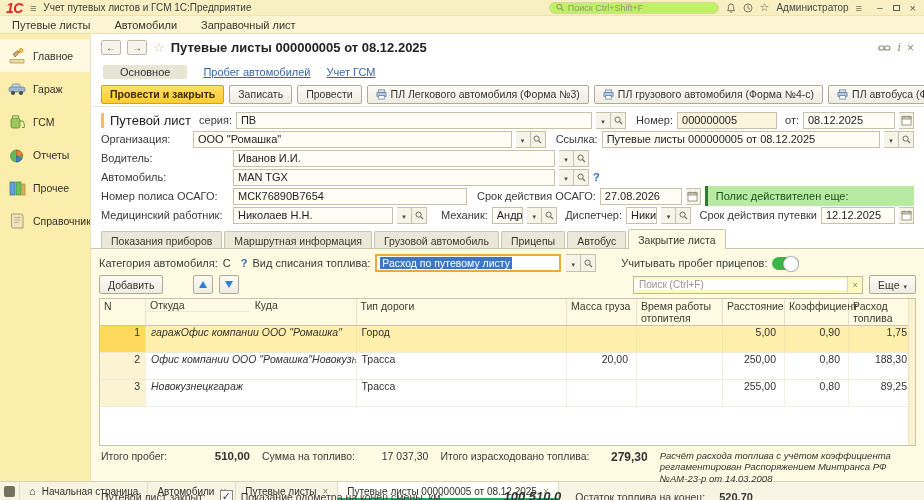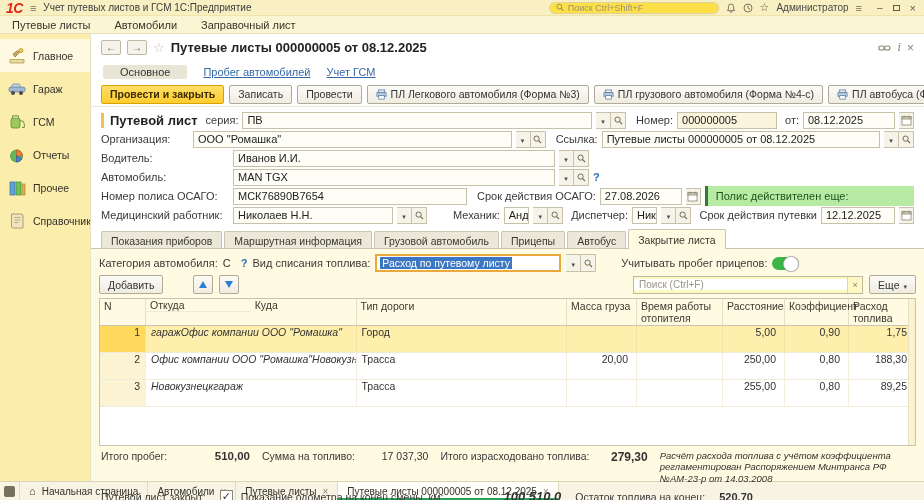--- a/index.html
+++ b/index.html
@@ -6,21 +6,21 @@
   html,body{background:#d8d8d8}
   body{font-family:"Liberation Sans","DejaVu Sans",sans-serif;-webkit-font-smoothing:antialiased}
   .screen{width:924px;height:500px;background:#fff;position:relative;overflow:hidden;display:flex;flex-direction:column;font-size:11px;color:#333}
 
   
   .topbar{height:16px;flex:none;background:#F8EFC2;border-bottom:1px solid #EFE3AC;display:flex;align-items:center;gap:7px;padding:0 6px;font-size:10px;color:#4a4a4a}
   .logo{color:#E0281E;font-weight:bold;font-style:italic;font-size:14px;letter-spacing:-.5px}
   .ic-hamb::before{content:"≡";font-size:11px;color:#6f6a55}
   .topbar-title{white-space:nowrap;color:#3c3c3c}
   .top-spacer{flex:1}
-  .search-pill{width:170px;height:12px;background:#fde047;border:1px solid #DFD39E;border-radius:7px;display:flex;align-items:center;gap:4px;padding:0 6px}
+  .search-pill{width:170px;height:12px;background:#bef264;border:1px solid #DFD39E;border-radius:7px;display:flex;align-items:center;gap:4px;padding:0 6px}
   .search-pill input{border:0;outline:0;background:transparent;font-size:9px;color:#7c765c;width:100%;font-family:inherit}
   .search-pill input::placeholder{color:#9a9374}
   .ic-star::before{content:"☆";font-size:11px;color:#6f6a55;line-height:1}
   .top-user{color:#4a4a4a;white-space:nowrap}
   .winbtns{display:flex;align-items:center;gap:10px;margin-left:8px;margin-right:2px}
   .ic-min::before{content:"–";color:#5a5a5a;font-size:10px}
   .ic-max{width:7px;height:6px;border:1px solid #5a5a5a}
   .ic-close::before{content:"×";color:#5a5a5a;font-size:11px}
 
   
@@ -56,21 +56,21 @@
   .toolbar{height:25px;flex:none;display:flex;align-items:center;gap:5px;padding:0 10px;border-bottom:1px solid #EDE8D3}
   .btn{height:19px;display:inline-flex;align-items:center;gap:4px;padding:0 8px;background:linear-gradient(#FCFBF7,#EFECE0);border:1px solid #AEAA97;border-radius:2px;font-size:10.5px;color:#333;white-space:nowrap;cursor:default}
   .btn.primary{background:linear-gradient(#FFDF66,#FFCD2F);border-color:#D8A200;font-weight:bold;color:#3d2c00}
   .caret::before{content:"▾";font-size:7px;color:#4a4a4a;line-height:1}
   .tb-spacer{flex:1}
 
   
   .form{flex:none;padding:4px 10px;display:flex;flex-direction:column;gap:1px}
   .frow{display:flex;align-items:center;height:18px;gap:4px}
   .lbl{white-space:nowrap;color:#3a3a3a}
-  .group-title{font-weight:bold;font-size:13px;color:#222;border-left:3px solid #F2C14E;padding-left:6px;margin-right:4px;white-space:nowrap}
+  .group-title{font-weight:normal;font-size:13px;color:#222;border-left:3px solid #F2C14E;padding-left:6px;margin-right:4px;white-space:nowrap}
   .input{height:17px;border:1px solid #C6C1A8;background:#FFFEF6;display:flex;align-items:center;padding:0 4px;color:#222;min-width:0;white-space:nowrap;overflow:hidden}
   .input.ro{background:#FBF5DE}
   .cbtns{display:flex;flex:none}
   .cbtn{width:15px;height:17px;border:1px solid #C6C1A8;border-left:0;background:#F6F4E9;display:flex;align-items:center;justify-content:center}
   .q-ic{color:#2E6DB4;font-weight:bold;font-size:11px;flex:none}
   .badge{flex:1;height:20px;display:flex;align-items:center;background:#B7EBA4;border-left:3px solid #2F7D2F;padding:0 8px;color:#1C541C;min-width:0;white-space:nowrap;overflow:hidden}
 
   
   .tabstrip{flex:none;display:flex;align-items:flex-end;gap:2px;padding:0 10px;height:20px}
   .tab{height:18px;padding:0 9px;display:flex;align-items:center;background:#ECE8D9;border:1px solid #C9C4AD;border-bottom:0;border-radius:2px 2px 0 0;font-size:10.5px;color:#3a382e;white-space:nowrap;margin-bottom:-1px}
@@ -403,21 +403,21 @@
             <span class="cbtn">
                 <span class="caret"></span>
               </span>
             <span class="cbtn">
                 <svg width="9" height="9" viewBox="0 0 9 9">
                   <circle cx="3.6" cy="3.6" r="2.6" fill="none" stroke="#6f6a55" stroke-width="1"></circle>
                   <path d="M5.6 5.6L8 8" stroke="#6f6a55" stroke-width="1.1"></path>
                 </svg>
               </span>
           </span>
-          <span class="lbl" style="margin-left:22px">Механик:</span>
+          <span class="lbl" style="margin-left:10px">Механик:</span>
           <span class="input" style="flex:1">Андреев А.А.</span>
           <span class="cbtns">
             <span class="cbtn">
                 <span class="caret"></span>
               </span>
             <span class="cbtn">
                 <svg width="9" height="9" viewBox="0 0 9 9">
                   <circle cx="3.6" cy="3.6" r="2.6" fill="none" stroke="#6f6a55" stroke-width="1"></circle>
                   <path d="M5.6 5.6L8 8" stroke="#6f6a55" stroke-width="1.1"></path>
                 </svg>

